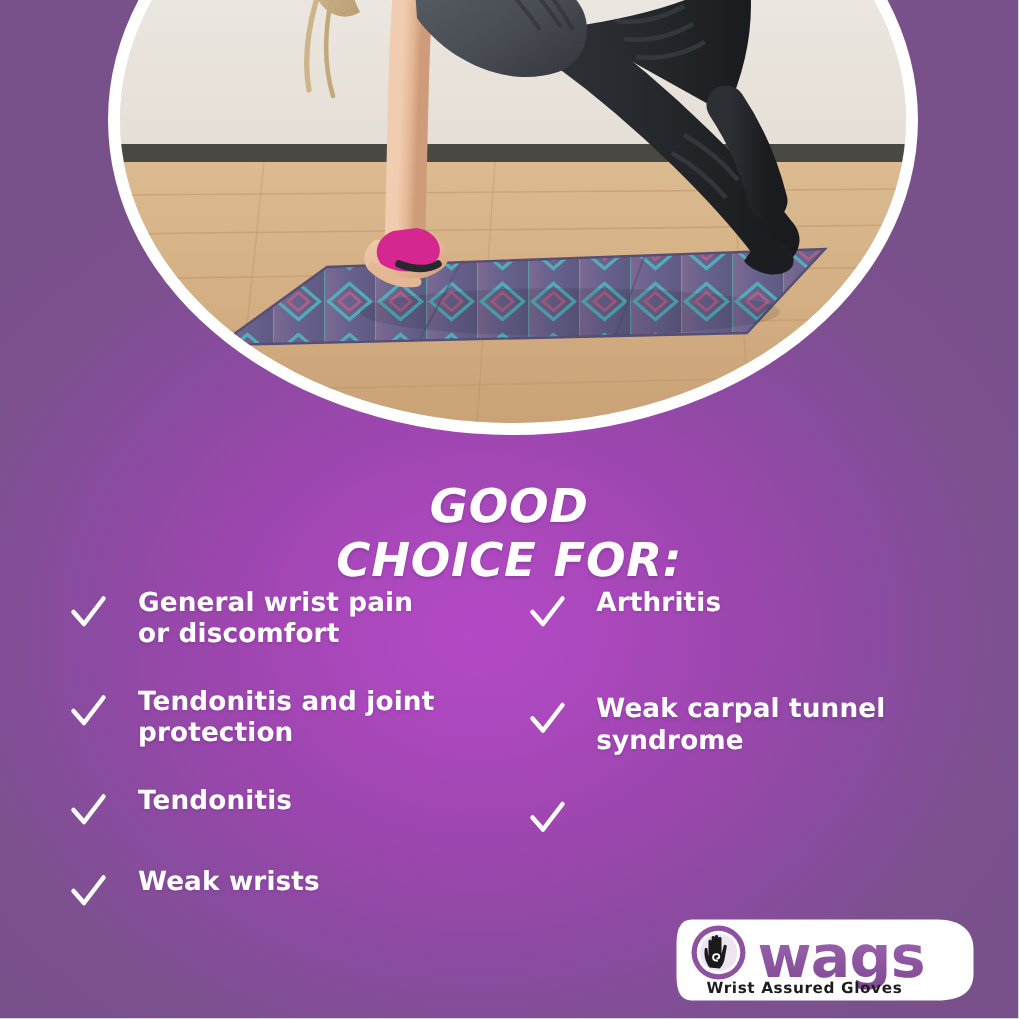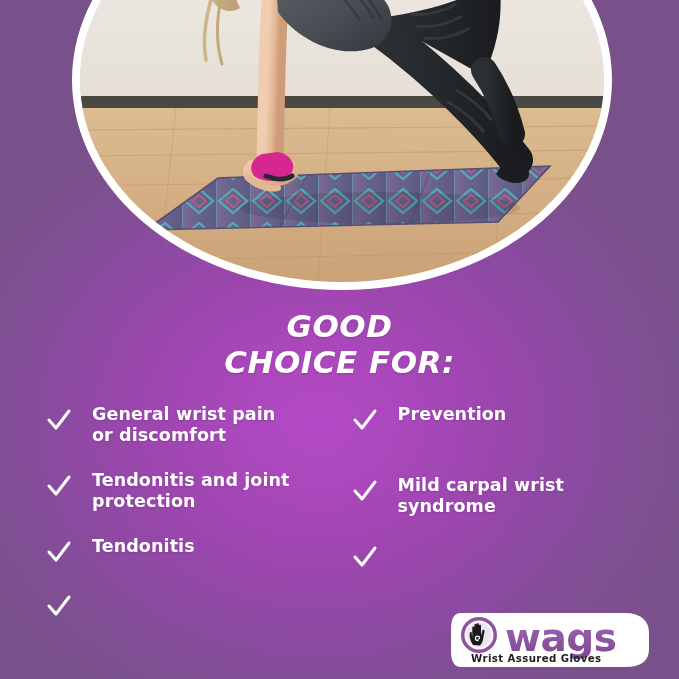--- a/index.html
+++ b/index.html
@@ -49,21 +49,21 @@
     border-radius: 50%;
     overflow: hidden;
     background: #efeae4;
   }
   .photo-svg { display: block; width: 100%; height: 100%; }
 
   
   .heading {
     position: absolute;
     left: 0;
-    top: 308px;
+    top: 320px;
     width: 679px;
     text-align: center;
     color: #ffffff;
     font-family: "DejaVu Sans", sans-serif;
     font-weight: bold;
     font-style: italic;
     font-size: 31px;
     line-height: 36px;
     letter-spacing: 0.5px;
     text-shadow: 0 1px 2px rgba(90,30,110,0.30);
@@ -71,21 +71,20 @@
   .heading .line1 { display: block; }
   .heading .line2 { display: block; }
 
   
   .columns {
     position: absolute;
     left: 0;
     top: 392px;
     width: 679px;
     display: flex;
-    margin-top: 12px;
   }
   .col {
     width: 50%;
     box-sizing: border-box;
   }
   .col-left  { padding-left: 46px; }
   .col-right { padding-left: 12px; }
 
   .check-item {
     display: flex;
@@ -296,42 +295,43 @@
         </span>
         <span class="check-label">Tendonitis</span>
       </div>
 
       <div class="check-item">
         <span class="check-mark">
           <svg viewBox="0 0 26 26">
               <path d="M3 13 L10 21 L23 4" fill="none" stroke="#ffffff" stroke-width="3" stroke-linecap="round" stroke-linejoin="round"></path>
             </svg>
         </span>
+        <span class="check-label">Weak wrists</span>
       </div>
 
     </div>
 
     <div class="col col-right">
 
       <div class="check-item">
         <span class="check-mark">
           <svg viewBox="0 0 26 26">
               <path d="M3 13 L10 21 L23 4" fill="none" stroke="#ffffff" stroke-width="3" stroke-linecap="round" stroke-linejoin="round"></path>
             </svg>
         </span>
-        <span class="check-label">Prevention</span>
-      </div>
-
-      <div class="check-item">
-        <span class="check-mark">
-          <svg viewBox="0 0 26 26">
-              <path d="M3 13 L10 21 L23 4" fill="none" stroke="#ffffff" stroke-width="3" stroke-linecap="round" stroke-linejoin="round"></path>
-            </svg>
-        </span>
-        <span class="check-label">Mild carpal wrist
+        <span class="check-label">Arthritis</span>
+      </div>
+
+      <div class="check-item">
+        <span class="check-mark">
+          <svg viewBox="0 0 26 26">
+              <path d="M3 13 L10 21 L23 4" fill="none" stroke="#ffffff" stroke-width="3" stroke-linecap="round" stroke-linejoin="round"></path>
+            </svg>
+        </span>
+        <span class="check-label">Weak carpal tunnel
 syndrome</span>
       </div>
 
       <div class="check-item">
         <span class="check-mark">
           <svg viewBox="0 0 26 26">
               <path d="M3 13 L10 21 L23 4" fill="none" stroke="#ffffff" stroke-width="3" stroke-linecap="round" stroke-linejoin="round"></path>
             </svg>
         </span>
       </div>

